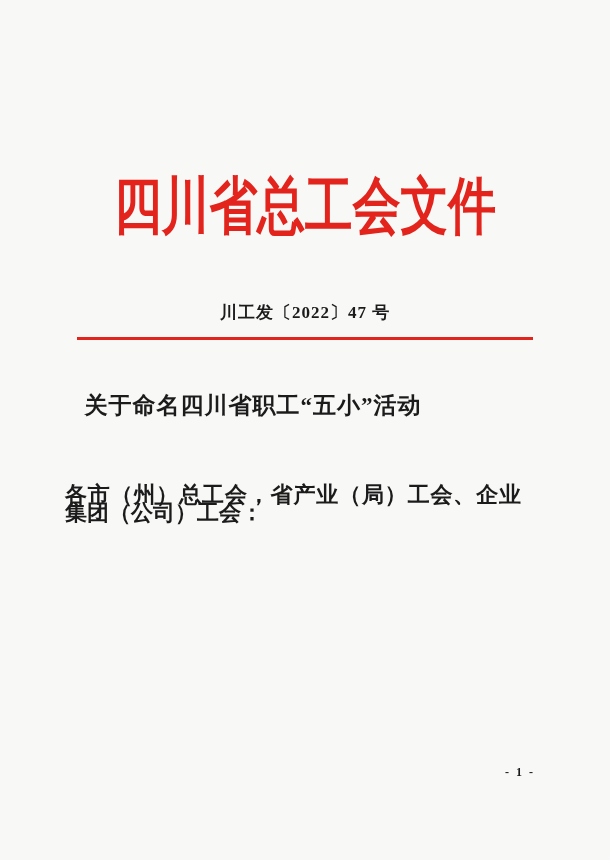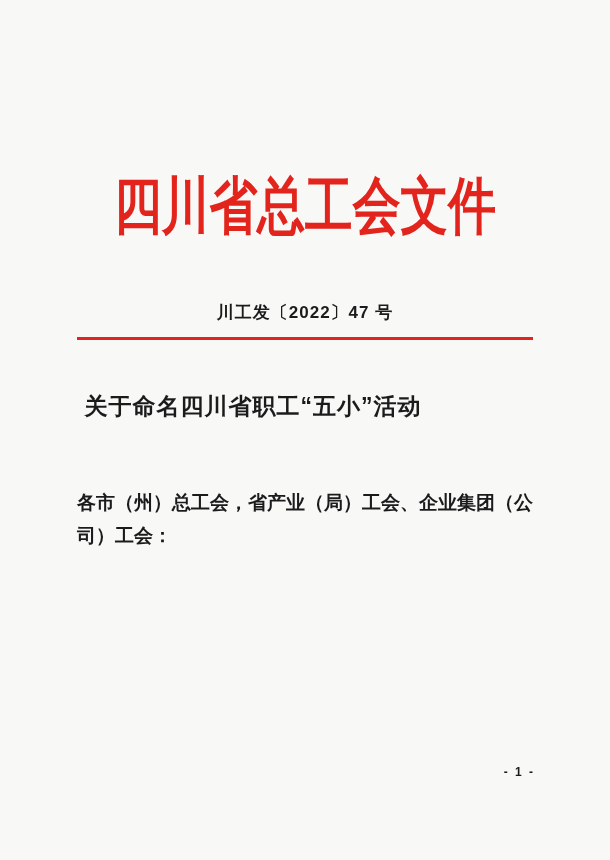--- a/index.html
+++ b/index.html
@@ -5,21 +5,21 @@
   html, body {
     margin: 0;
     padding: 0;
     background: #f8f8f6;
   }
   .page {
     position: relative;
     width: 610px;
     height: 860px;
     background: var(--background, #f8f8f6);
-    font-family: Liberation Sans, sans-serif;
+    font-family: Liberation Serif, serif;
     color: var(--text, #1b1b1b);
     overflow: hidden;
   }
   .org-title {
     position: absolute;
     top: 170px;
     left: 0;
     width: 610px;
     text-align: center;
     color: var(--red, #e2241d);
@@ -58,24 +58,24 @@
     width: 506px;
     text-align: center;
     font-size: 23px;
     line-height: 30px;
     font-weight: bold;
     letter-spacing: 1px;
   }
   .body-text {
     position: absolute;
     top: 486px;
-    left: 77px;
+    left: 65px;
     width: 456px;
-    font-size: 19px;
-    line-height: 33px;
+    font-size: 22px;
+    line-height: 18px;
     font-weight: 600;
     text-align: justify;
     text-justify: inter-character;
   }
   .body-text p {
     margin: 0;
   }
   .body-text p.indent {
     text-indent: 2em;
   }

